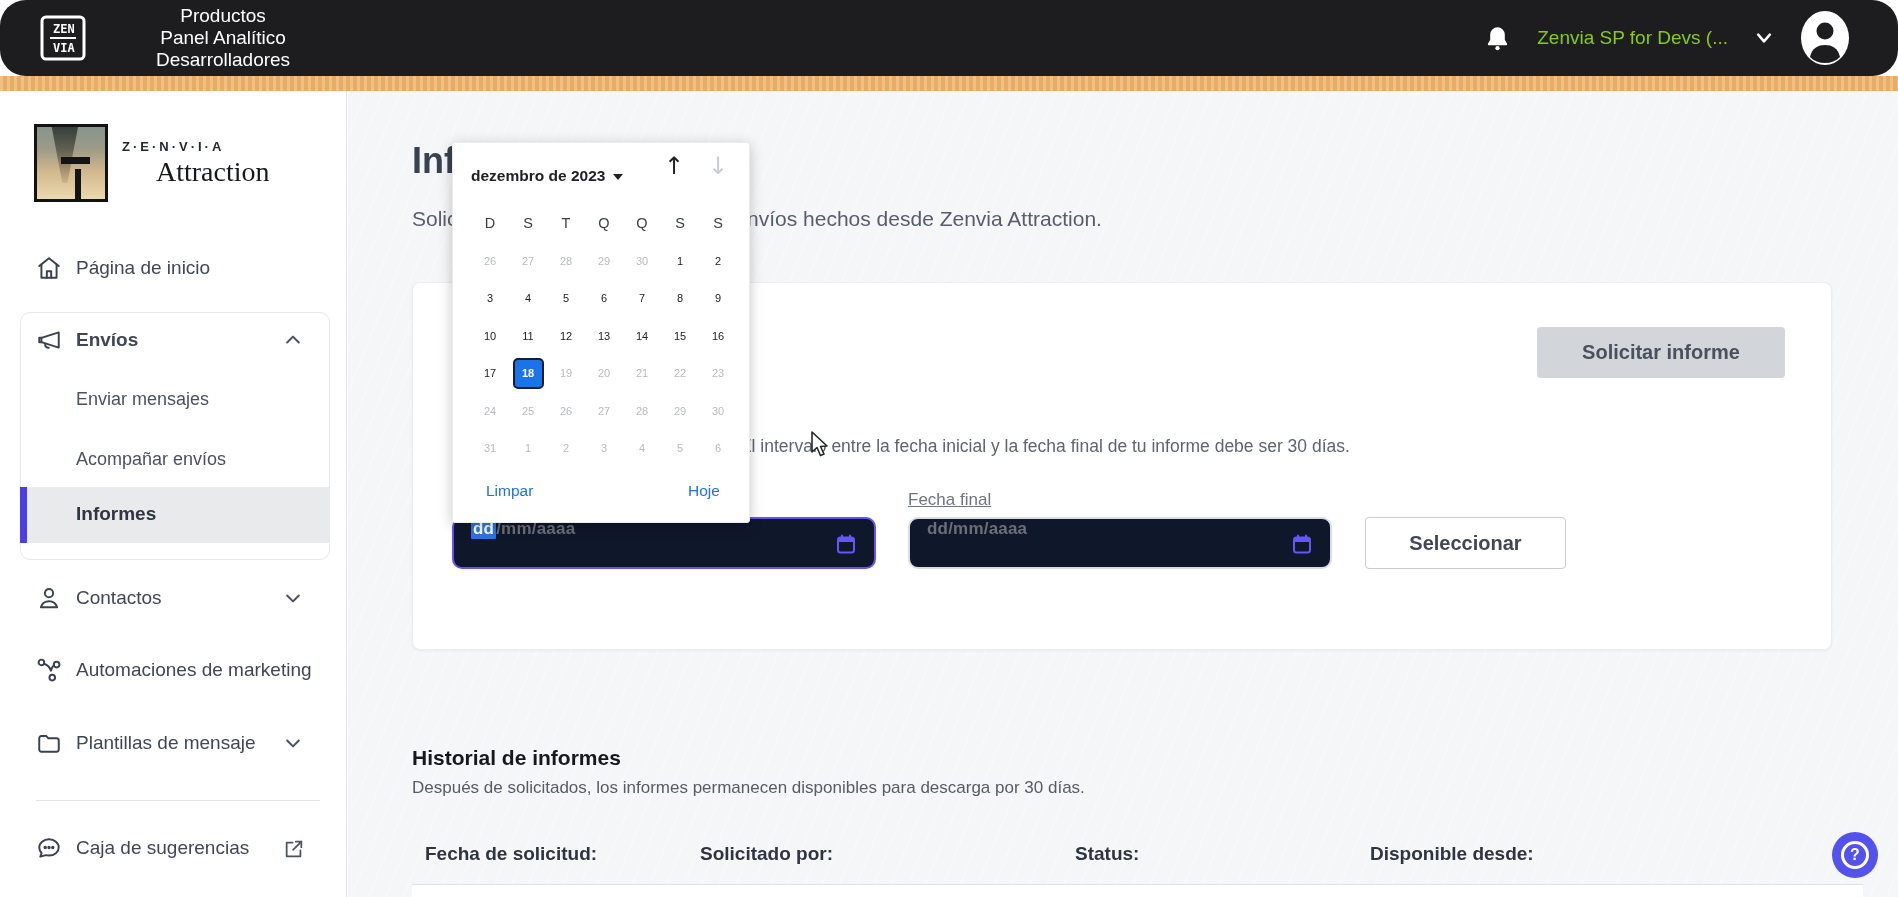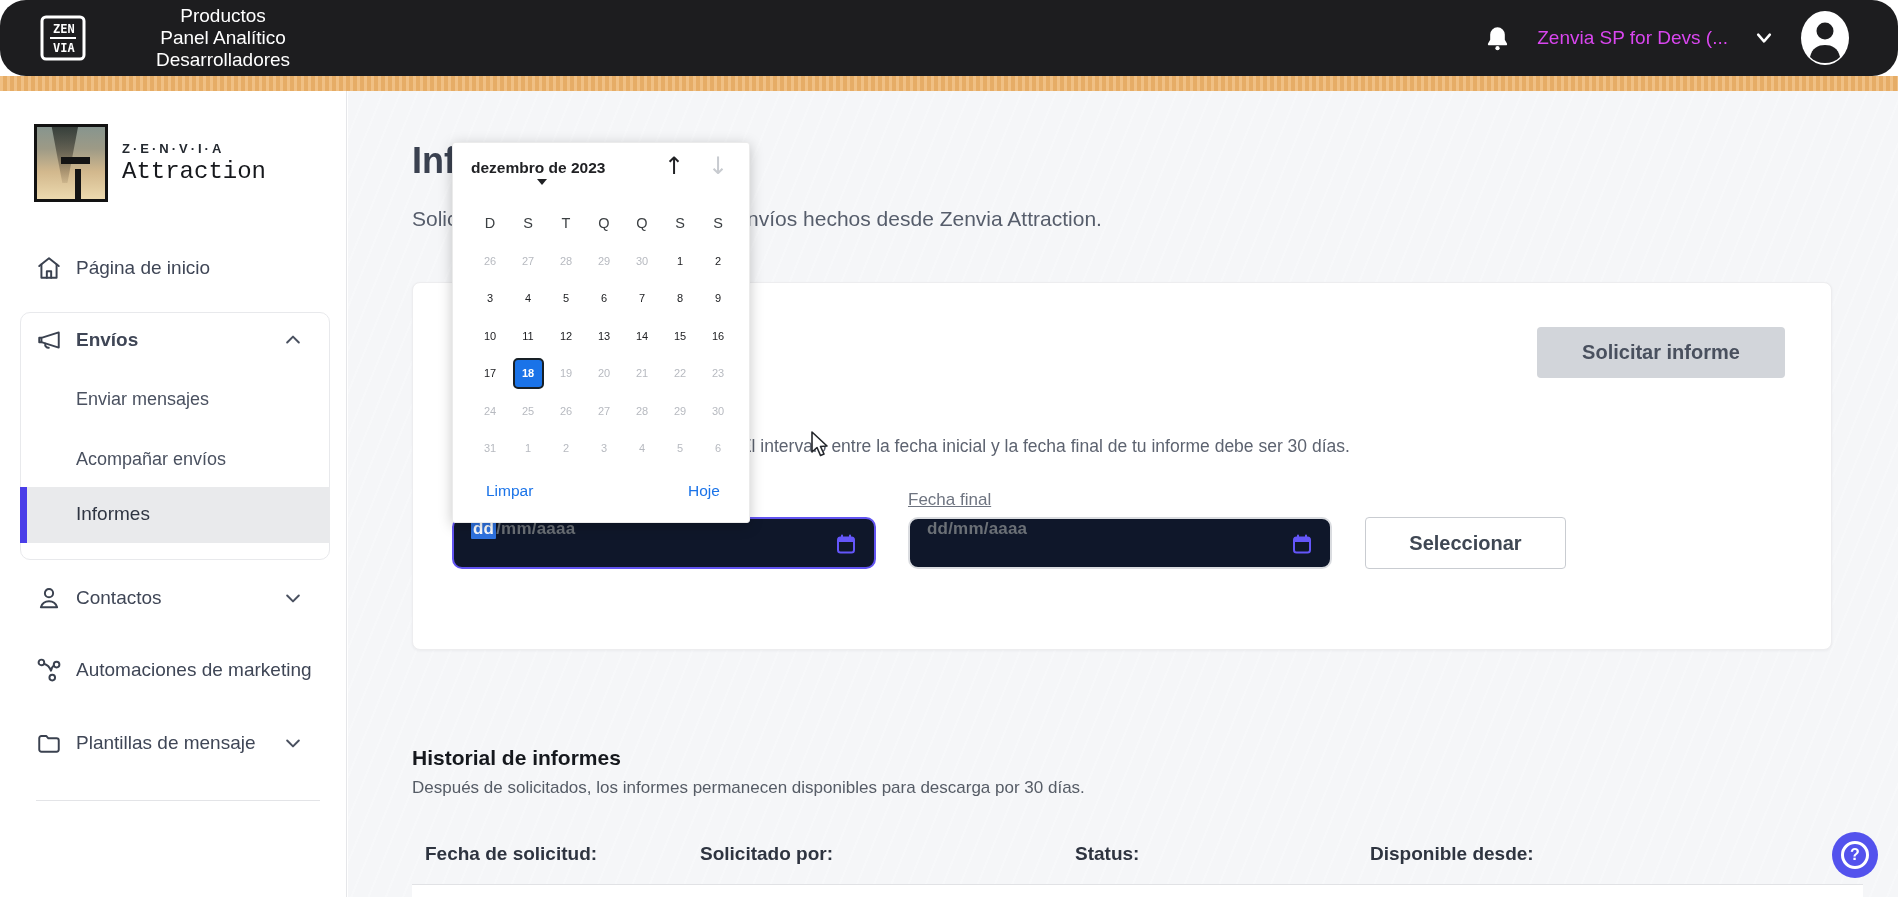--- a/index.html
+++ b/index.html
@@ -8,21 +8,21 @@
   .stage { position:absolute; inset:0; width:1898px; height:897px; }
 
   
   .topbar { position:absolute; left:0; top:0; width:1898px; height:76px;
     background:#1d1d1f; display:flex; align-items:center; color:#fff; z-index:30;border-radius:26px; }
   .nav-logo { margin-left:40px; width:46px; height:46px; flex:0 0 auto; cursor:pointer; }
   .nav-items { display:flex; align-items:center; margin-left:32px;flex-direction:column; }
   .nav-item { font-size:19px; color:#fff; padding:0 38px 0 38px; cursor:pointer; white-space:nowrap; }
   .nav-right { margin-left:auto; display:flex; align-items:center; gap:26px; padding-right:48px; }
   .bell { width:27px; height:27px; cursor:pointer; }
-  .account { font-size:19px; color:#d946ef; cursor:pointer; white-space:nowrap; }
+  .account { font-size:19px; color:#84cc16; cursor:pointer; white-space:nowrap; }
   .acct-chevron { width:20px; height:20px; cursor:pointer; }
   .avatar { width:50px; height:56px; cursor:pointer; }
 
   .accent-bar { position:absolute; left:0; top:76px; width:1898px; height:15px;
     background:#edb269;
     background-image:repeating-linear-gradient(90deg, rgba(255,255,255,.18) 0 3px, rgba(0,0,0,0.03) 3px 7px);
     z-index:29; }
 
   
   .sidebar { position:absolute; left:0; top:91px; width:347px; height:806px;
@@ -30,35 +30,35 @@
   .brand { position:absolute; left:34px; top:33px; display:flex; align-items:center; cursor:pointer; }
   .brand-img { width:74px; height:78px; border:3px solid #121212; position:relative;
     background:linear-gradient(180deg,#87958e 0%,#9d9a86 30%,#d2b88d 62%,#ecd9ae 100%); overflow:hidden; }
   .brand-img .funnel { position:absolute; left:18%; top:0; width:46%; height:78%;
     background:linear-gradient(180deg, rgba(35,42,38,.8), rgba(70,60,45,.45) 60%, rgba(110,85,55,.15));
     clip-path:polygon(8% 0, 92% 0, 58% 100%, 42% 100%); }
   .brand-img .bar-h { position:absolute; left:36%; top:42%; width:42%; height:9%; background:#141414; }
   .brand-img .bar-v { position:absolute; left:56%; top:58%; width:9%; height:42%; background:#141414; }
   .brand-text { margin-left:14px; }
   .brand-line1 { font-size:13px; font-weight:bold; letter-spacing:3px; color:#23282f; }
-  .brand-line2 { font-family:Liberation Mono, monospace; font-size:24px; color:#16181c; margin-top:2px; }
+  .brand-line2 { font-family:Liberation Serif, serif; font-size:28px; color:#16181c; margin-top:2px;margin-left:34px; }
 
   .side-item { position:absolute; left:0; width:347px; height:44px; display:flex;
     align-items:center; cursor:pointer; color:#3f4656; }
   .side-item .s-icon { position:absolute; left:36px; width:26px; height:26px; color:#3a414f; }
   .side-item .s-label { position:absolute; left:76px; font-size:19px; white-space:nowrap; }
   .side-item .s-chev { position:absolute; right:44px; width:20px; height:20px; color:#4a5160; }
 
   .envios-box { position:absolute; left:20px; top:221px; width:310px; height:248px;
     border:1px solid #e8e9ec; border-radius:10px; background:#fff; }
   .sub-item { position:absolute; left:76px; font-size:18px; color:#4a5160; cursor:pointer; white-space:nowrap; }
   .informes-row { position:absolute; left:20px; top:396px; width:310px; height:56px;
     background:#e9eaec; cursor:pointer; }
   .informes-row .ind { position:absolute; left:0; top:0; width:7px; height:56px; background:#4a3ee8; }
-  .informes-row .lbl { position:absolute; left:56px; top:16px; font-size:19px; font-weight:normal; color:#2f3542;text-align:right; }
+  .informes-row .lbl { position:absolute; left:56px; top:16px; font-size:19px; font-weight:bold; color:#2f3542;text-align:right; }
 
   .side-divider { position:absolute; left:36px; top:709px; width:284px; height:1px; background:#e3e4e7; }
 
   
   .main-bg { position:absolute; left:348px; top:91px; width:1550px; height:806px;
     background:#f5f6f8; }
   .main-bg::after { content:""; position:absolute; inset:0;
     background:repeating-linear-gradient(112deg, rgba(255,255,255,.55) 0 2px, rgba(255,255,255,0) 2px 16px);
     opacity:.45; pointer-events:none; }
 
@@ -101,21 +101,21 @@
     background:#5352ed; border:none; cursor:pointer; z-index:40;
     display:flex; align-items:center; justify-content:center; }
   .help-ring { width:28px; height:28px; border:3px solid #fff; border-radius:50%;
     display:flex; align-items:center; justify-content:center;
     color:#fff; font-size:16px; font-weight:bold; }
 
   
   .popup { position:absolute; left:452px; top:142px; width:298px; height:381px; background:#fff;
     border:1px solid #ebebeb; border-radius:3px; z-index:50;
     box-shadow:0 3px 14px rgba(0,0,0,.22); }
-  .pp-header { position:absolute; left:18px; top:16px; display:flex; align-items:center; cursor:pointer;flex-direction:column; }
+  .pp-header { position:absolute; left:18px; top:24px; display:flex; align-items:center; cursor:pointer; }
   .pp-month { font-size:15.5px; font-weight:bold; color:#202124; }
   .pp-tri { width:0; height:0; border-left:5px solid transparent; border-right:5px solid transparent;
     border-top:6px solid #202124; margin-left:8px; margin-top:2px; }
   .pp-arrow { position:absolute; top:6px; width:34px; height:34px; background:none; border:none;
     font-size:24px; line-height:34px; text-align:center; cursor:pointer; font-family:"DejaVu Sans", sans-serif; }
   .pp-up { right:58px; color:#202124; }
   .pp-down { right:14px; color:#c8cbd0; }
   .cal-week, .cal-grid { position:absolute; left:18px; display:grid;
     grid-template-columns:repeat(7,38px); place-items:center; }
   .cal-week { top:64px; height:32px; }
@@ -266,20 +266,38 @@
       <span class="s-label">Plantillas de mensaje</span>
       <span class="s-chev">
         <svg viewBox="0 0 24 24" width="20" height="20" fill="none" stroke="currentColor" stroke-width="2.4" stroke-linecap="round" stroke-linejoin="round">
           <polyline points="5 9 12 16 19 9"></polyline>
         </svg>
       </span>
     </div>
 
     <div class="side-divider"></div>
 
+    <div class="side-item" style="top:735px;">
+      <span class="s-icon">
+        <svg viewBox="0 0 24 24" width="26" height="26" fill="none" stroke="currentColor" stroke-width="1.8" stroke-linecap="round" stroke-linejoin="round">
+          <path d="M21 11.5c0 4.1-4 7.5-9 7.5-1 0-2-.1-2.9-.4L4 20l1.2-3.2C4 15.4 3 13.6 3 11.5 3 7.4 7 4 12 4s9 3.4 9 7.5z"></path>
+          <circle cx="8.5" cy="11.5" r=".7" fill="currentColor"></circle>
+            <circle cx="12" cy="11.5" r=".7" fill="currentColor"></circle>
+            <circle cx="15.5" cy="11.5" r=".7" fill="currentColor"></circle>
+        </svg>
+      </span>
+      <span class="s-label">Caja de sugerencias</span>
+      <span class="s-chev">
+        <svg viewBox="0 0 24 24" width="22" height="22" fill="none" stroke="currentColor" stroke-width="1.9" stroke-linecap="round" stroke-linejoin="round">
+          <path d="M19 13.5V20H4V5h6.5"></path>
+            <path d="M14 4h6v6"></path>
+            <path d="M20 4 11 13"></path>
+        </svg>
+      </span>
+    </div>
   </div>
 
   <div class="page-title">Informes de envío</div>
   <div class="page-subtitle">Solicita informes detallados de los envíos hechos desde Zenvia Attraction.</div>
 
   <div class="card"></div>
   <button class="btn-request">Solicitar informe</button>
   <div class="card-heading">Informe de envíos</div>
   <div class="card-desc">Selecciona las fechas de tus envíos. El intervalo entre la fecha inicial y la fecha final de tu informe debe ser 30 días.</div>
   <div class="lbl-start">Fecha inicial</div>

